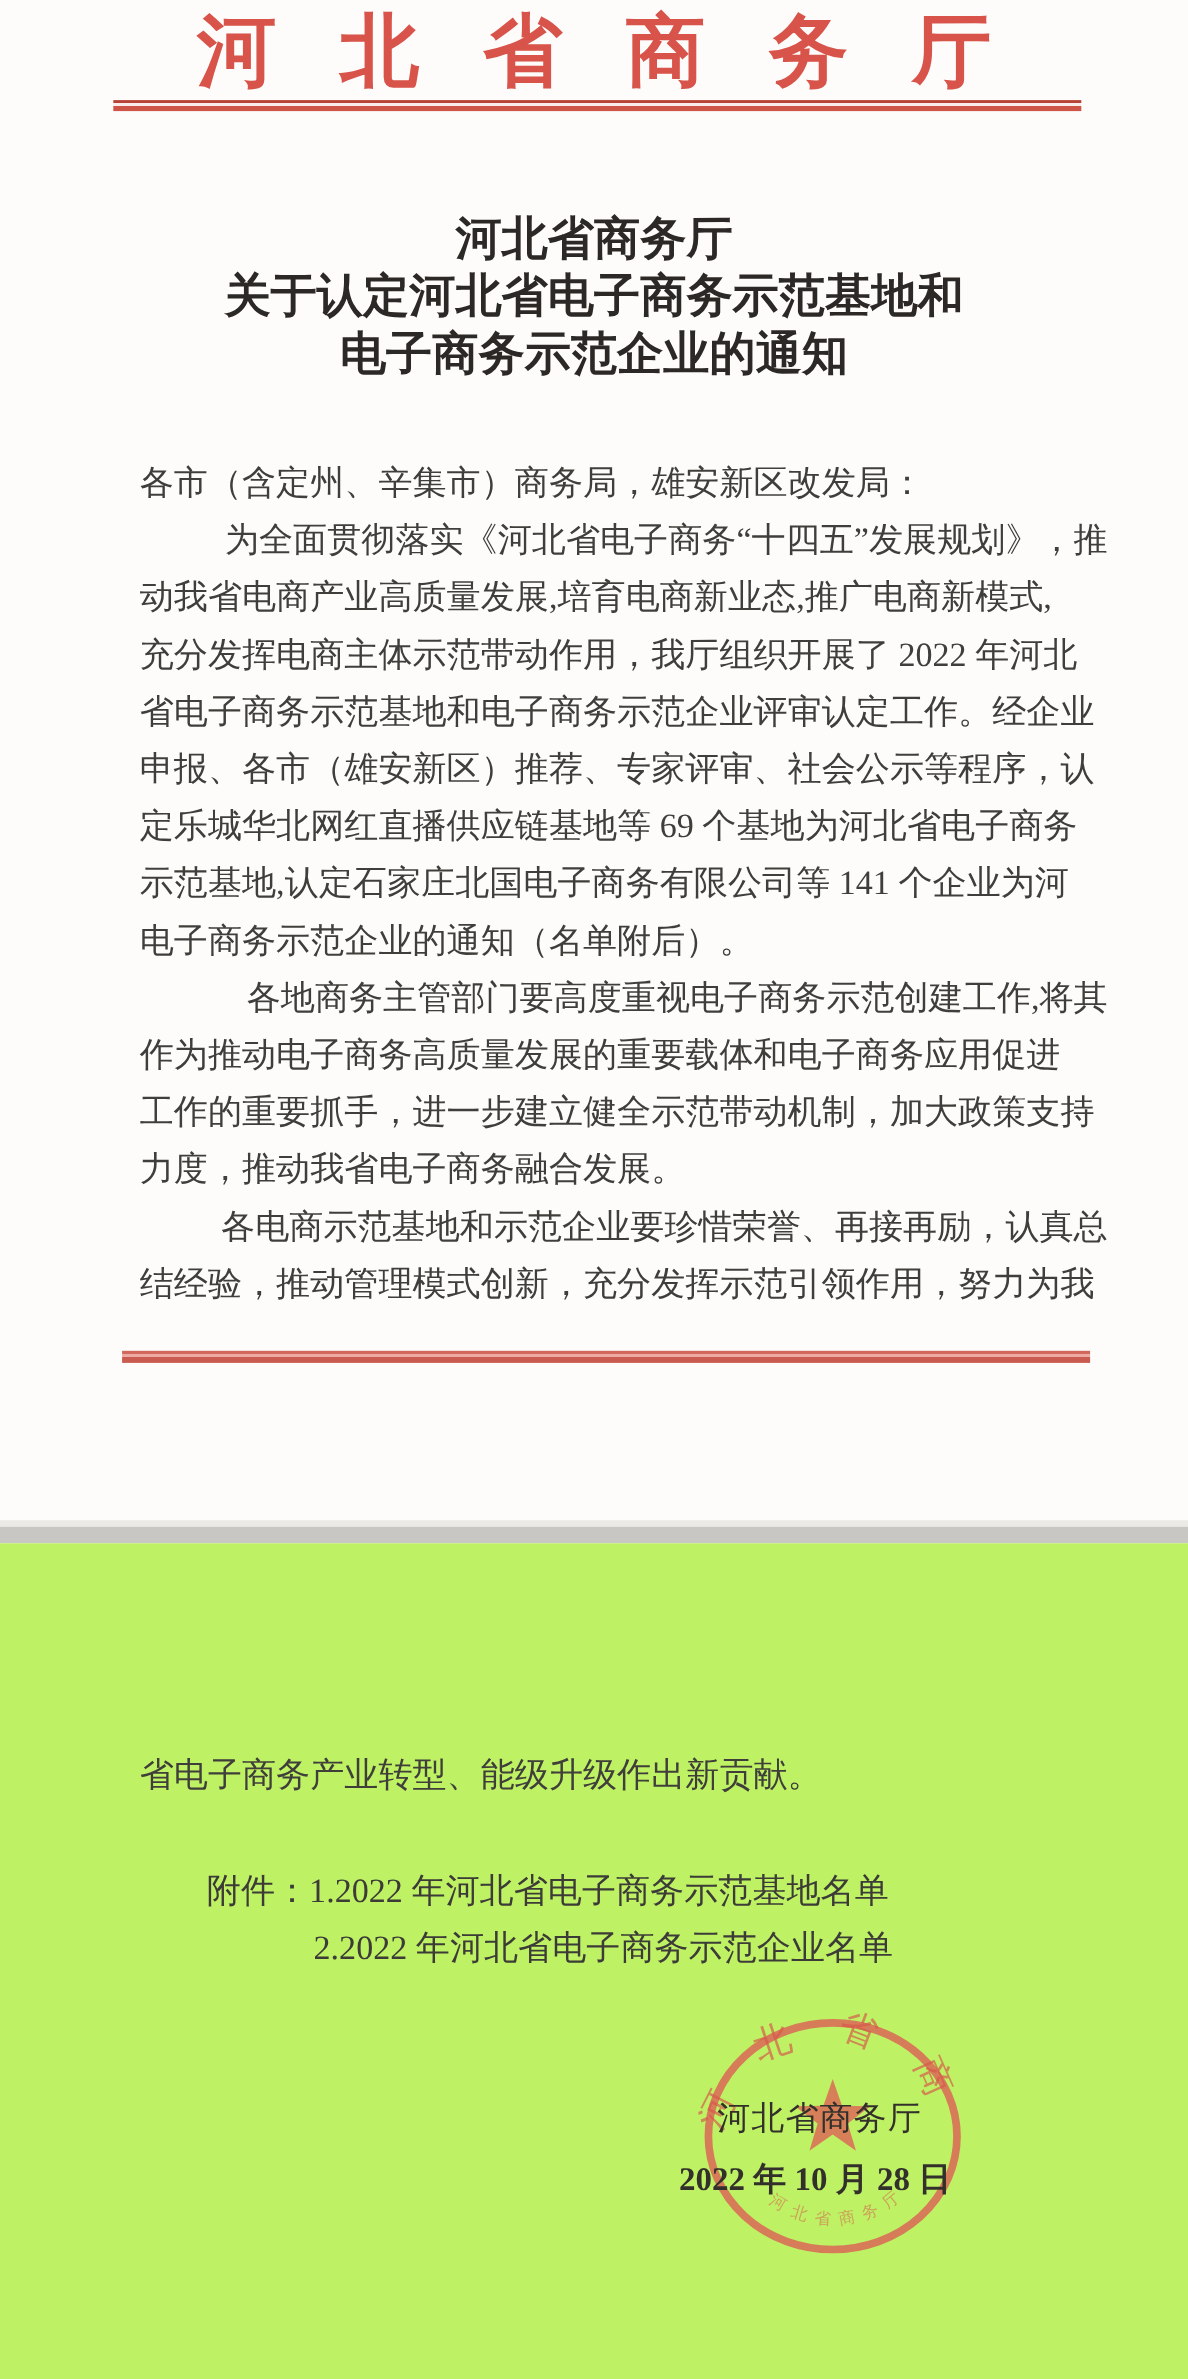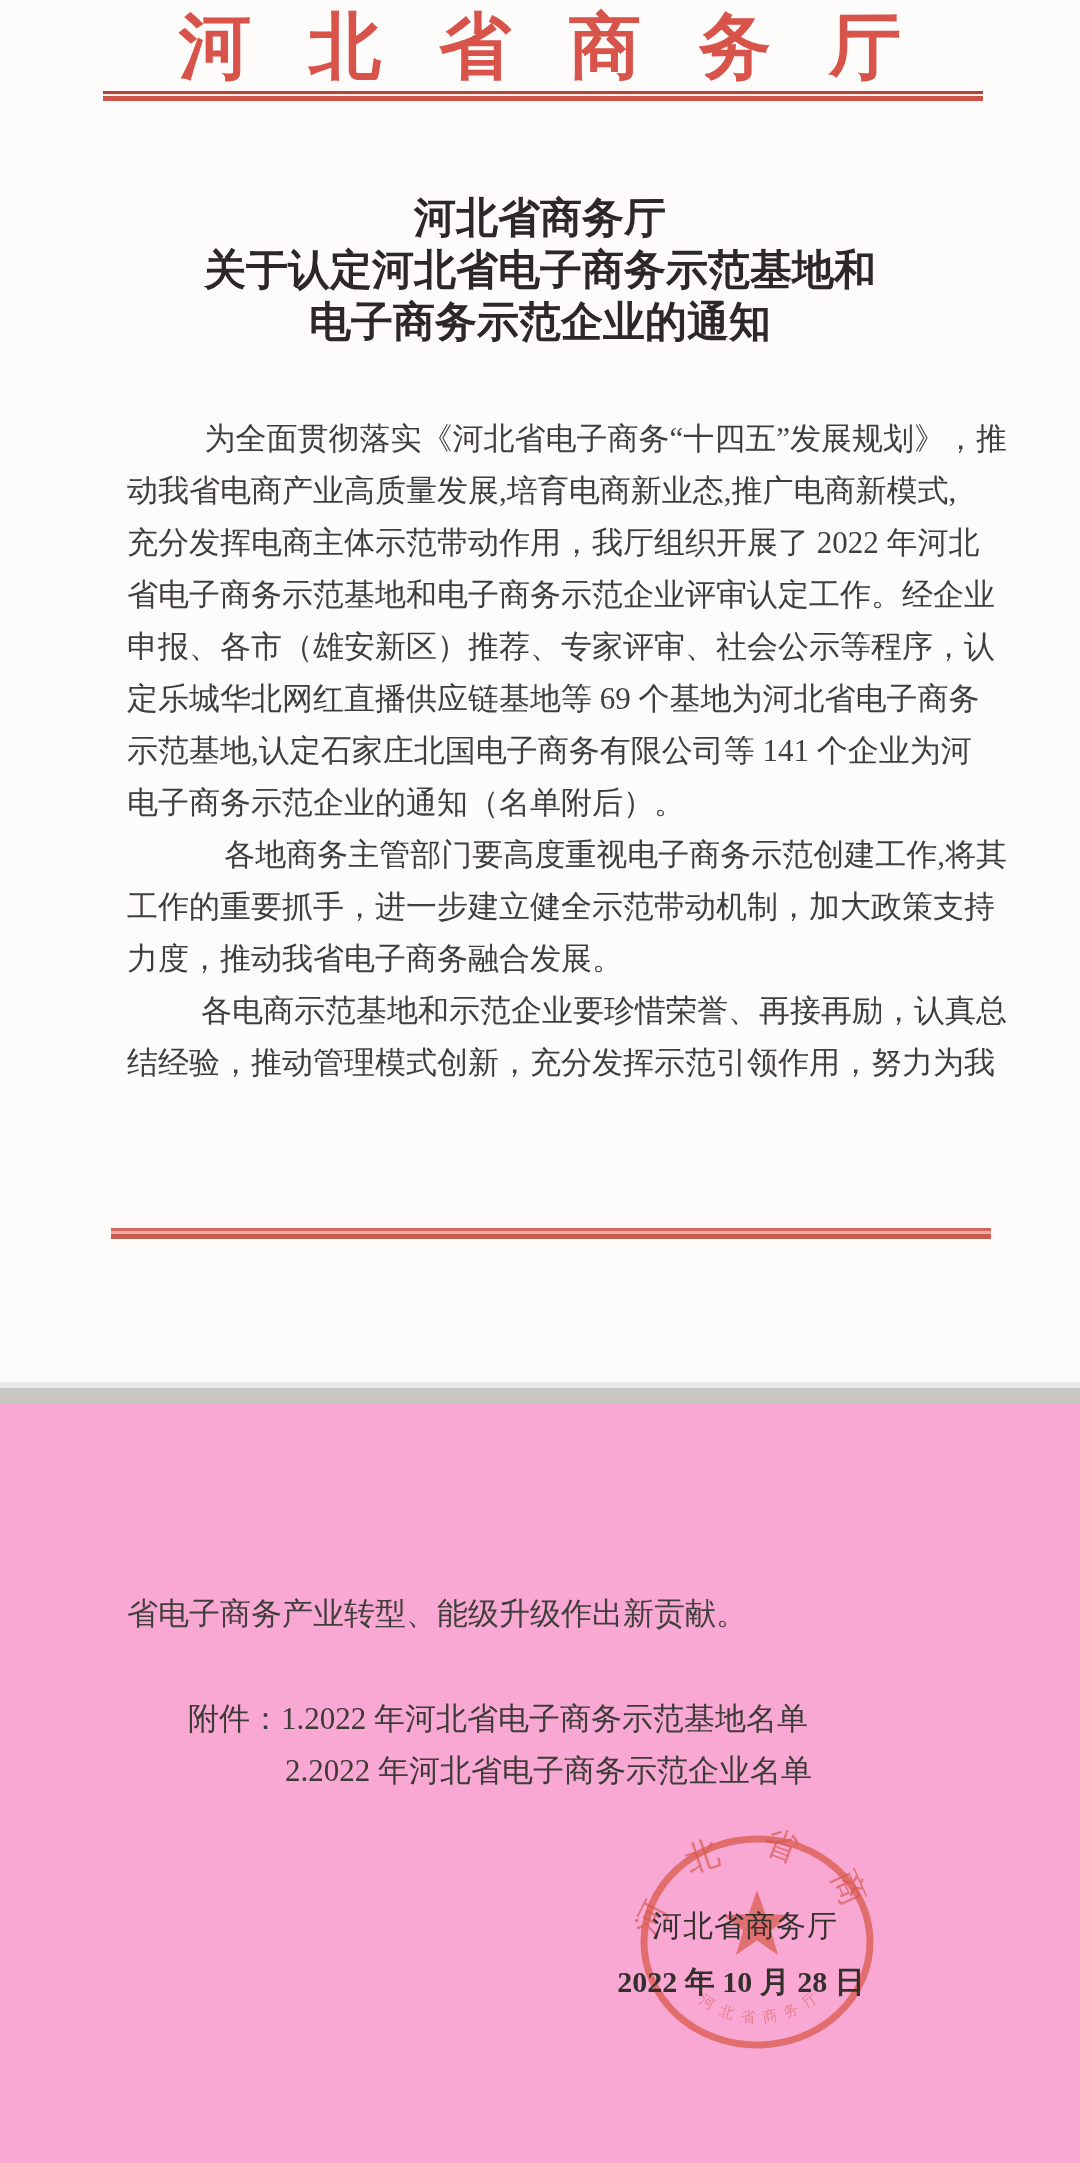--- a/index.html
+++ b/index.html
@@ -33,21 +33,21 @@
   .bline{height:52px;white-space:nowrap;}
   .indent{padding-left:62px;text-align:right;}
   .footer-rule{
     position:absolute;left:111px;top:1228px;width:880px;height:11px;
     background:linear-gradient(to bottom,#d2675b 0 3px,#edaaa2 3px 6px,#c95b50 6px 11px);
   }
   
   .sep-light{position:absolute;left:0;top:1382px;width:1080px;height:6px;background:#eceae7;}
   .sep-band{position:absolute;left:0;top:1388px;width:1080px;height:15px;background:#c8c7c4;}
   
-  .page2{position:absolute;left:0;top:1403px;width:1080px;height:760px;background:#f9a8d4;}
+  .page2{position:absolute;left:0;top:1403px;width:1080px;height:760px;background:#bef264;}
   .closing-line{
     position:absolute;left:127px;top:185px;
     font-size:31px;color:#403e3a;line-height:52px;white-space:nowrap;
   }
   .attachments{
     position:absolute;left:188px;top:290px;
     font-size:31px;color:#3d3b37;line-height:52px;
   }
   .att-row{white-space:nowrap;height:52px;}
   .att-spacer{display:inline-block;width:97px;}
@@ -74,29 +74,31 @@
 
     <div class="letterhead-rule"></div>
 
     <div class="doc-title">
       <div>河北省商务厅</div>
       <div>关于认定河北省电子商务示范基地和</div>
       <div>电子商务示范企业的通知</div>
     </div>
 
     <div class="body-block">
+      <div class="bline">各市（含定州、辛集市）商务局，雄安新区改发局：</div>
       <div class="bline indent">为全面贯彻落实《河北省电子商务“十四五”发展规划》，推</div>
       <div class="bline">动我省电商产业高质量发展,培育电商新业态,推广电商新模式,</div>
       <div class="bline">充分发挥电商主体示范带动作用，我厅组织开展了 2022 年河北</div>
       <div class="bline">省电子商务示范基地和电子商务示范企业评审认定工作。经企业</div>
       <div class="bline">申报、各市（雄安新区）推荐、专家评审、社会公示等程序，认</div>
       <div class="bline">定乐城华北网红直播供应链基地等 69 个基地为河北省电子商务</div>
       <div class="bline">示范基地,认定石家庄北国电子商务有限公司等 141 个企业为河</div>
       <div class="bline">电子商务示范企业的通知（名单附后）。</div>
       <div class="bline indent">各地商务主管部门要高度重视电子商务示范创建工作,将其</div>
+      <div class="bline">作为推动电子商务高质量发展的重要载体和电子商务应用促进</div>
       <div class="bline">工作的重要抓手，进一步建立健全示范带动机制，加大政策支持</div>
       <div class="bline">力度，推动我省电子商务融合发展。</div>
       <div class="bline indent">各电商示范基地和示范企业要珍惜荣誉、再接再励，认真总</div>
       <div class="bline">结经验，推动管理模式创新，充分发挥示范引领作用，努力为我</div>
     </div>
 
     <div class="footer-rule"></div>
   </section>
 
   <div class="sep-light"></div>

